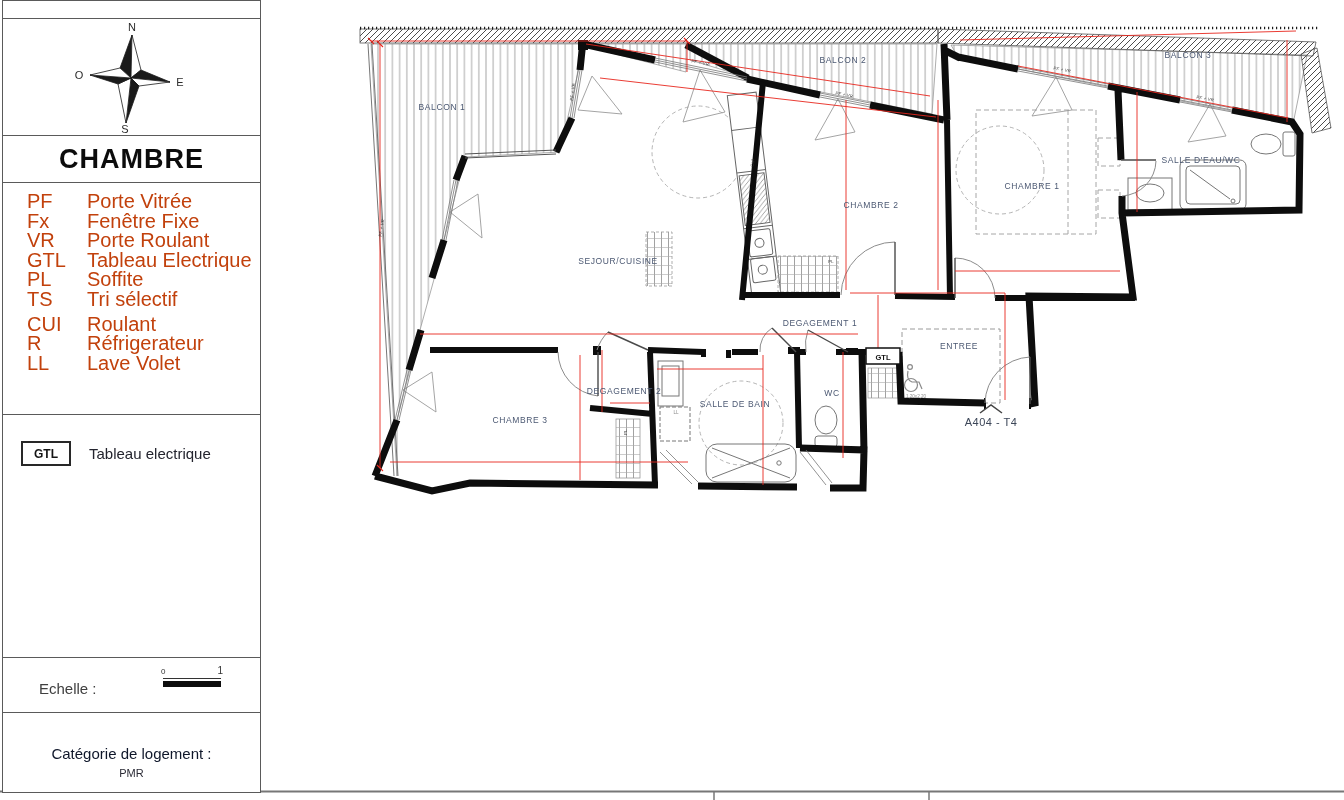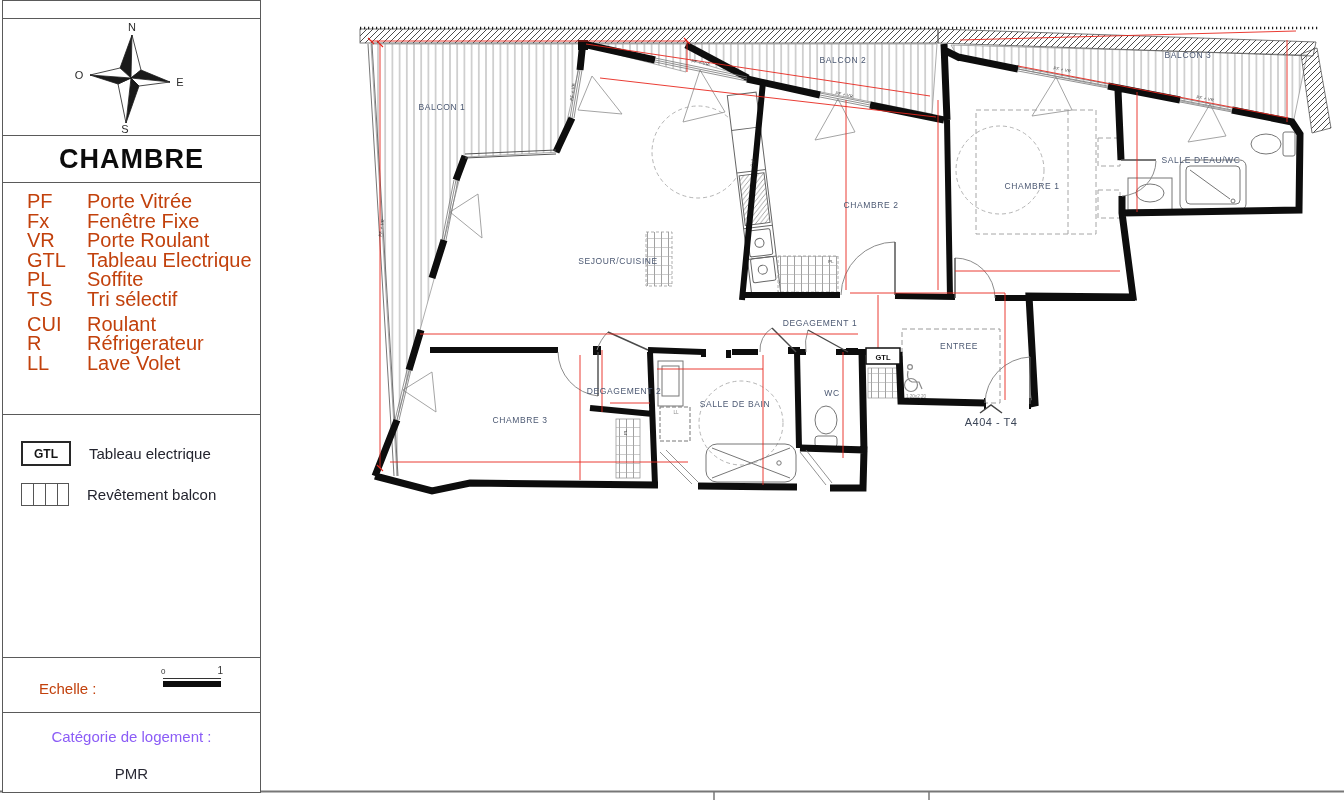--- a/index.html
+++ b/index.html
@@ -20,28 +20,28 @@
   .abbr-row .k{width:60px;flex:none;}
   .abbr-row.grp{margin-top:5px;}
   .sym-row{display:flex;align-items:center;padding-left:18px;margin-bottom:17px;font-size:15px;color:#23242e;}
   .sym-row .sw{flex:none;margin-right:18px;}
   .sw-gtl{width:46px;height:21px;border:2px solid #282828;display:flex;align-items:center;justify-content:center;
           font-size:12px;font-weight:bold;color:#141414;}
   .sw-hatch{width:48px;height:23px;border:1px solid #555;box-sizing:border-box;
             background:repeating-linear-gradient(135deg,#fff 0 5px,#6a6a6a 5px 6px);}
   .sw-balc{width:48px;height:23px;border:1px solid #555;box-sizing:border-box;
            background:repeating-linear-gradient(90deg,#fff 0 11px,#555 11px 12px);}
-  .scale-label{position:absolute;left:36px;top:22px;font-size:15px;color:#c2410c;}
+  .scale-label{position:absolute;left:36px;top:22px;font-size:15px;color:#404040;}
   .scale-bar{position:absolute;left:160px;top:20px;width:58px;}
   .scale-bar .tline{height:1px;background:#333;}
   .scale-bar .bar{height:6px;background:#0d0d0d;margin-top:2px;}
   .scale-bar .t0{position:absolute;left:-2px;top:-11px;font-size:8px;color:#333;}
   .scale-bar .t1{position:absolute;right:-2px;top:-13px;font-size:10px;color:#333;}
-  .cat-line1{margin-top:15px;font-size:15px;color:#8b5cf6;}
-  .cat-line2{margin-top:20px;font-size:15px;color:#2a2a35;}
+  .cat-line1{margin-top:32px;font-size:15px;color:#0f172a;}
+  .cat-line2{margin-top:5px;font-size:11px;color:#2a2a35;}
   
   .rm{font-size:8.5px;fill:#4b5872;letter-spacing:.6px;text-anchor:middle;}
   .unit{font-size:11px;fill:#3c4658;letter-spacing:.5px;text-anchor:middle;}
   .tag{font-size:4.3px;fill:#3a3a3a;text-anchor:middle;letter-spacing:.2px;}
   .tinytag{font-size:4.6px;fill:#8a8a8a;text-anchor:middle;}
   .gtl-t{font-size:7.5px;font-weight:bold;fill:#111;text-anchor:middle;}
   .cmp{font-size:11px;fill:#2b2b2b;text-anchor:middle;}
 </style>
 </head>
 <body>
@@ -342,24 +342,20 @@
         <span class="k">LL</span>
         <span>Lave Volet</span>
       </div>
   </div>
 
   <div class="sbox b-sym">
     <div class="sym-row">
       <span class="sw sw-gtl">GTL</span>
       <span>Tableau electrique</span>
     </div>
-    <div class="sym-row">
-      <span class="sw sw-balc"></span>
-      <span>Revêtement balcon</span>
-    </div>
   </div>
 
   <div class="sbox b-scale">
     <span class="scale-label">Echelle :</span>
     <div class="scale-bar">
       <span class="t0">0</span>
       <span class="t1">1</span>
       <div class="tline"></div>
         <div class="bar"></div>
     </div>

